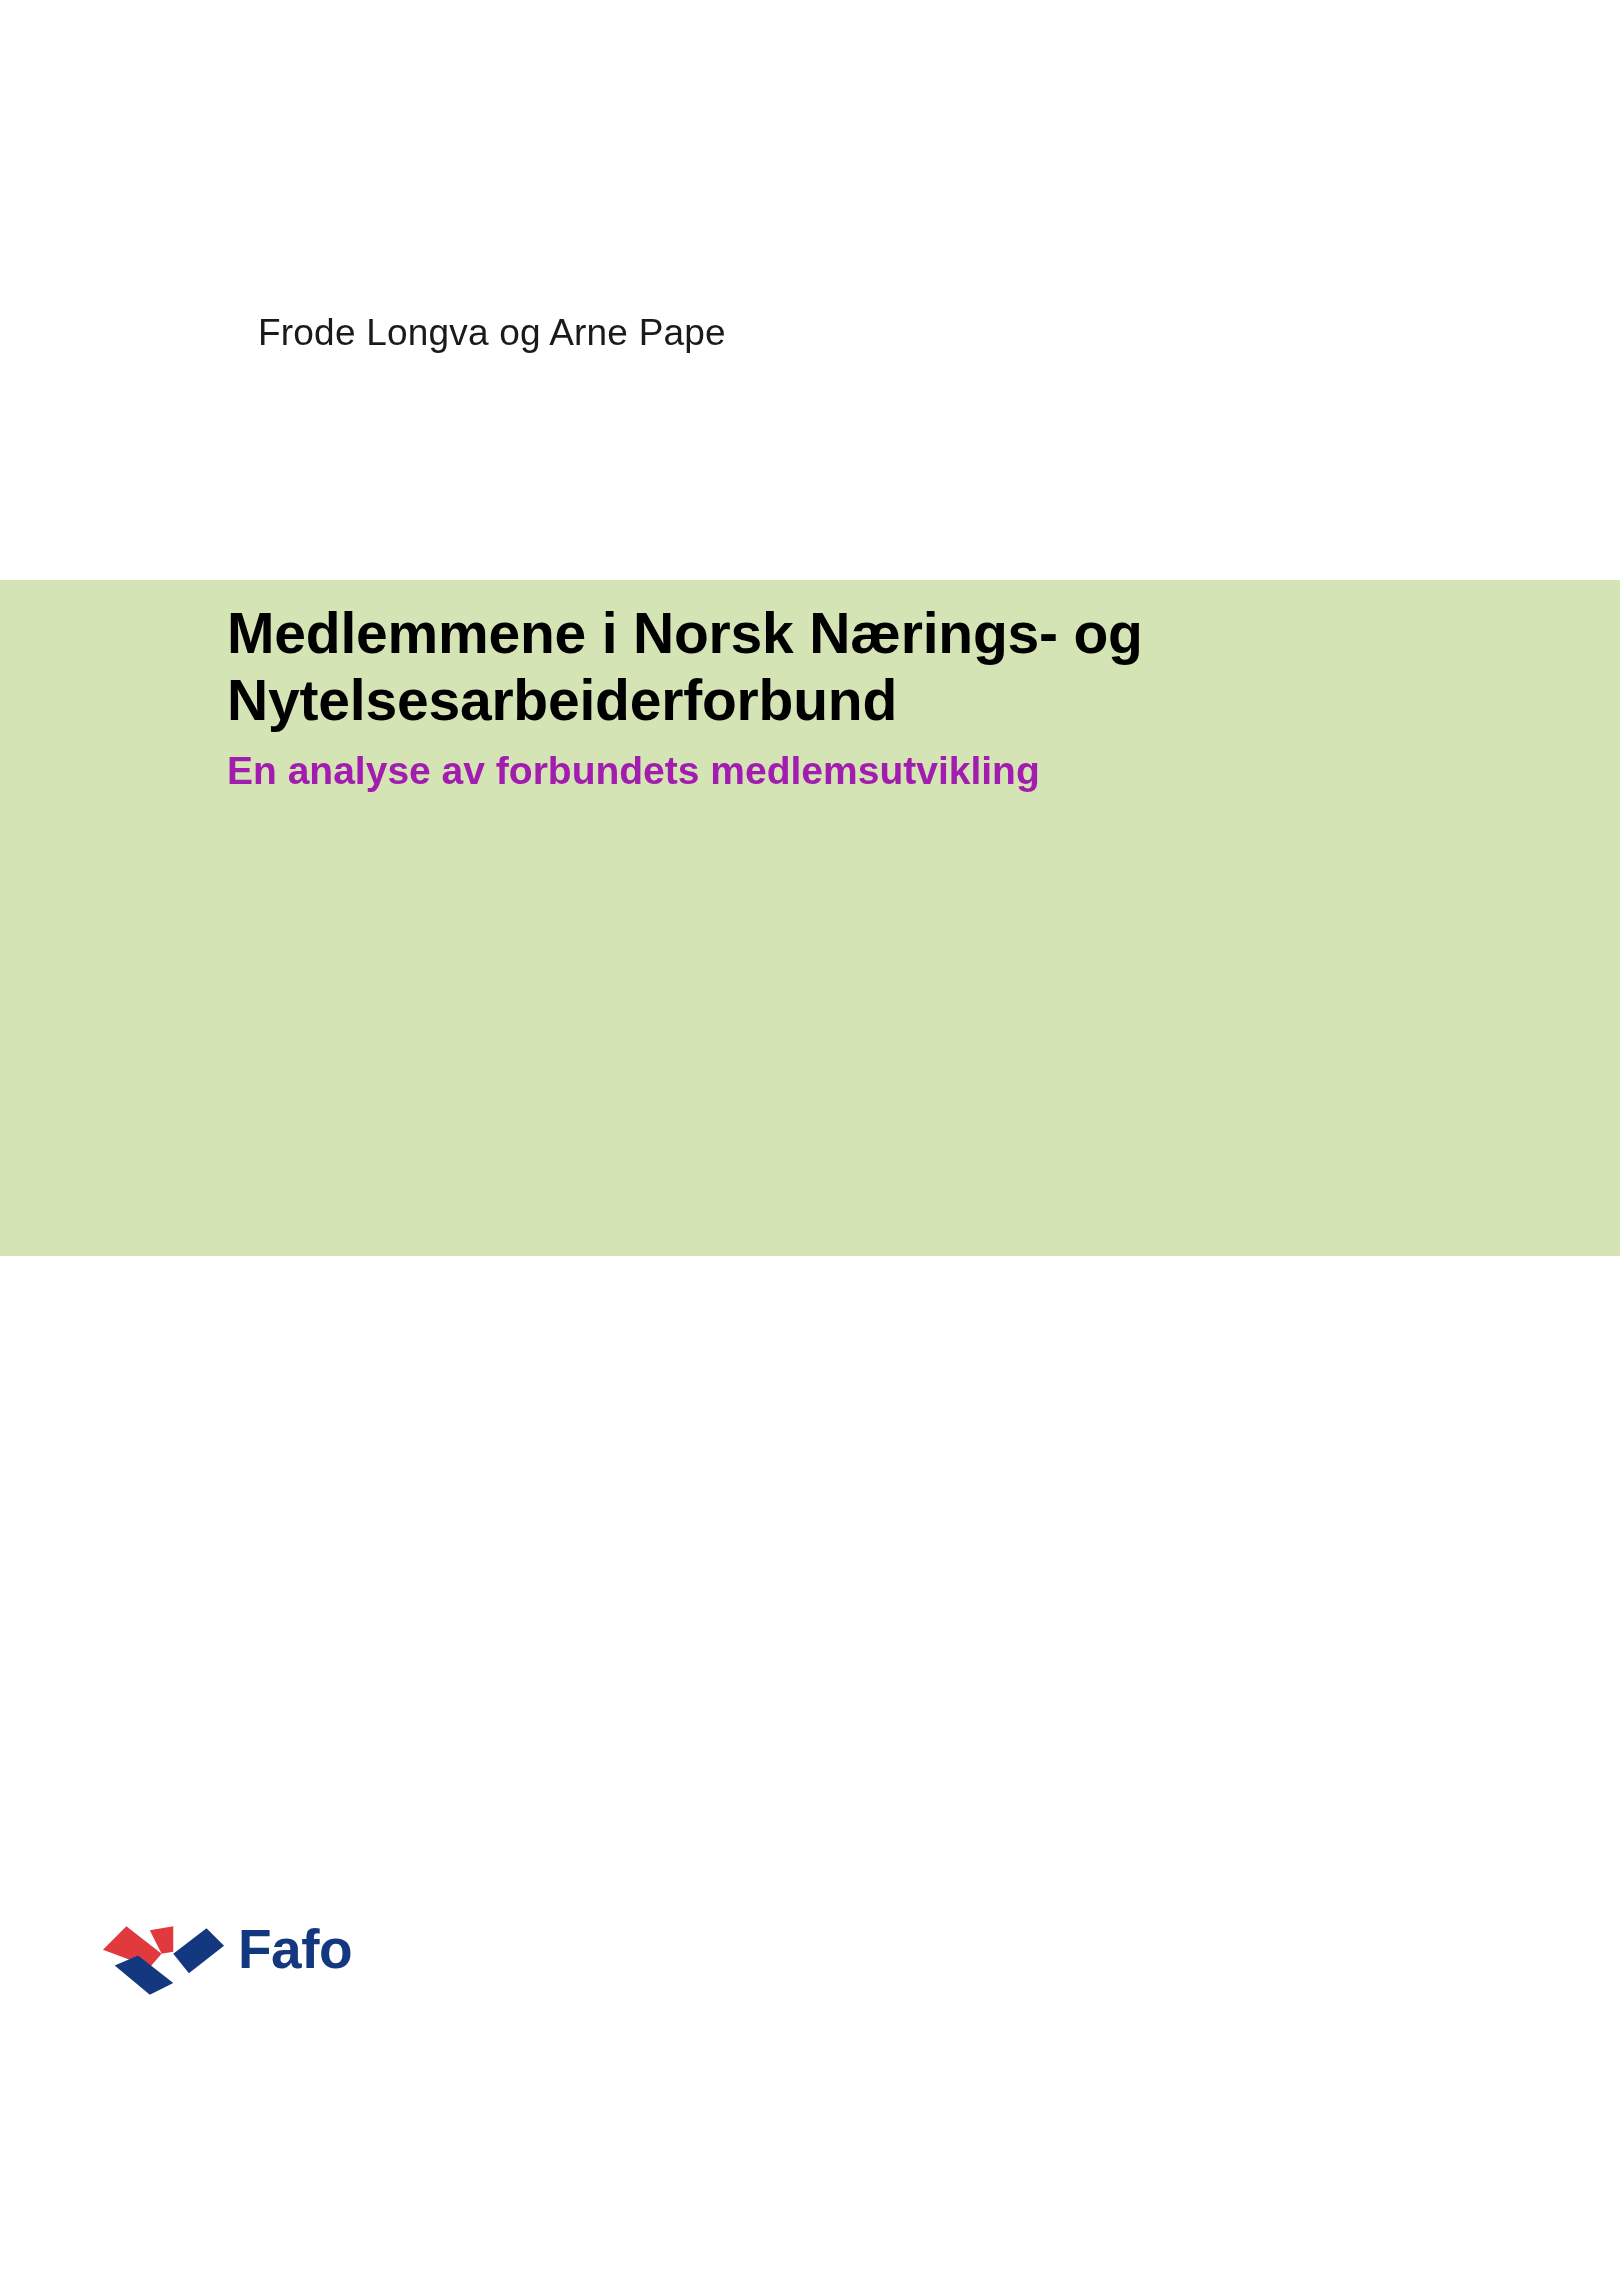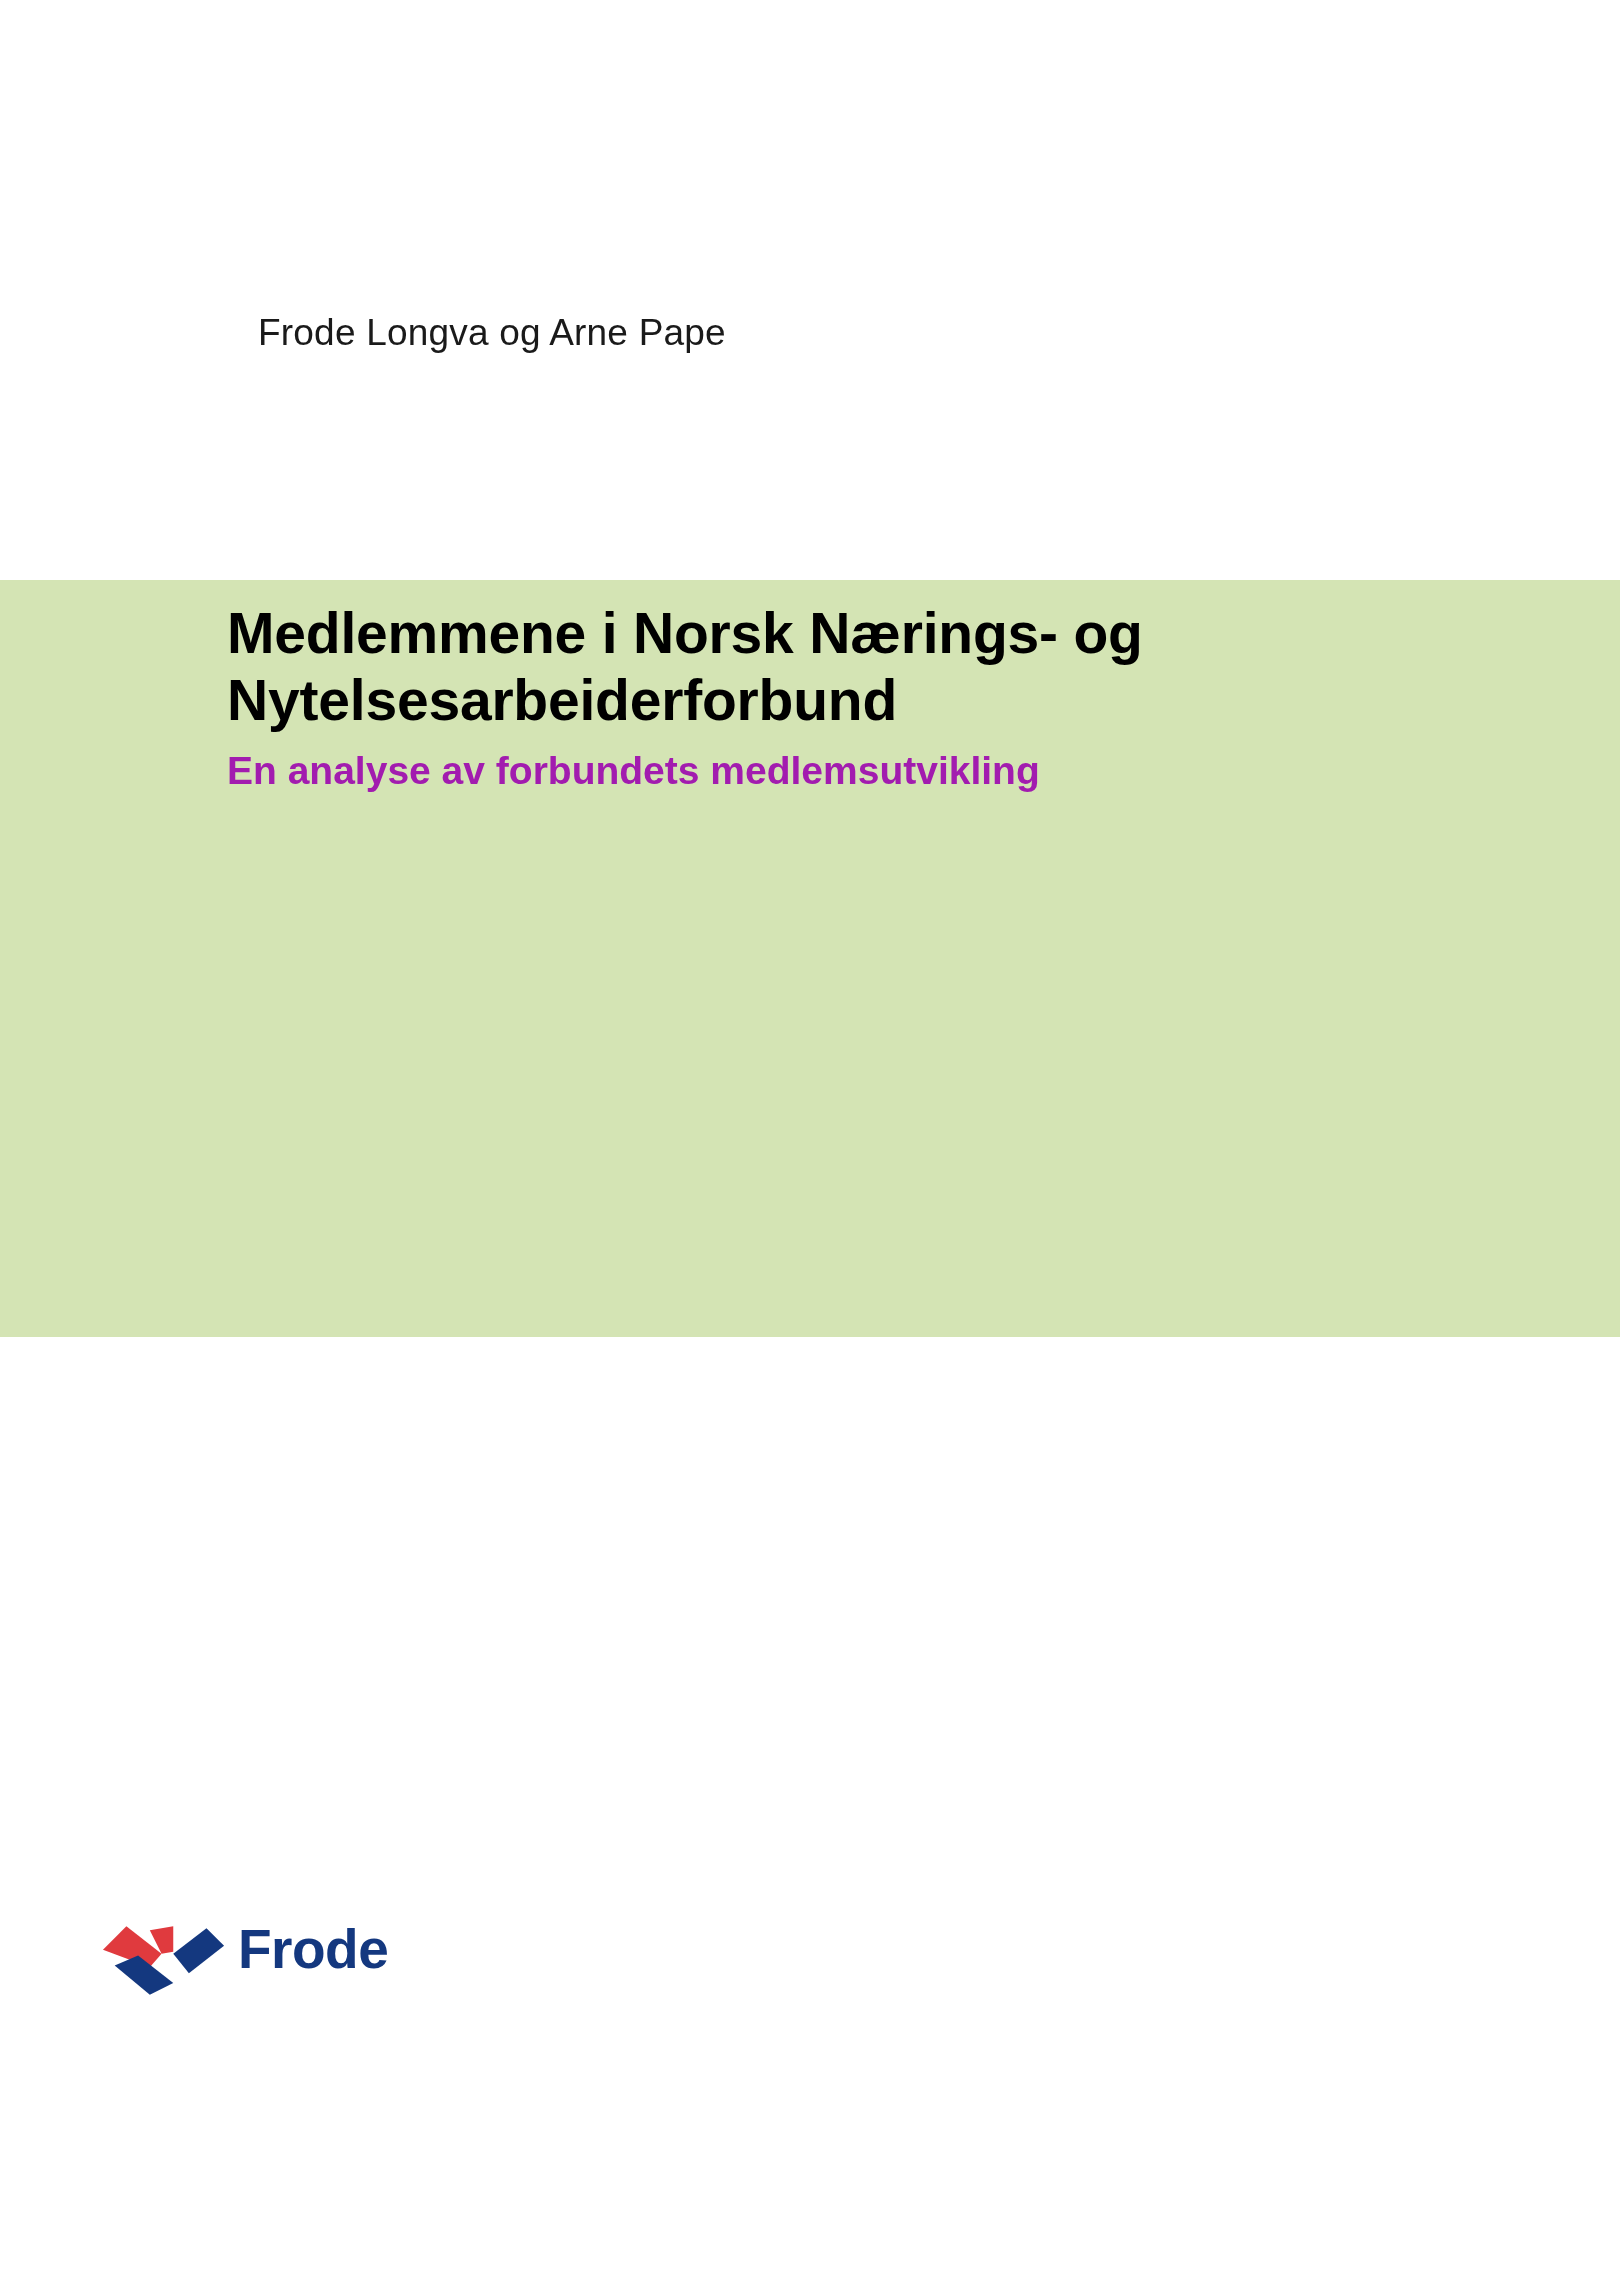--- a/index.html
+++ b/index.html
@@ -33,21 +33,21 @@
     white-space: nowrap;
     margin-left: 31px;
   }
 
   
   .title-band {
     position: absolute;
     left: 0;
     top: 580px;
     width: 1620px;
-    height: 757px;
+    height: 676px;
     background: #d4e4b4;
   }
 
   .title-block {
     position: absolute;
     left: 227px;
     top: 19.6px;
     width: 1274px;
   }
 
@@ -113,17 +113,17 @@
 
   <div class="logo">
     <span class="logo-mark">
       <svg viewBox="0 0 128 74" width="125" height="73" xmlns="http://www.w3.org/2000/svg">
         <polygon points="2,26 26,2 62,30 50,44" fill="#e03a3e"></polygon>
         <polygon points="50,6 74,2 74,28 62,30" fill="#e03a3e"></polygon>
         <polygon points="14,42 38,32 74,60 50,72" fill="#14387f"></polygon>
         <polygon points="74,30 108,4 126,22 90,50" fill="#14387f"></polygon>
       </svg>
     </span>
-    <span class="logo-text">Frode</span>
+    <span class="logo-text">Fafo</span>
   </div>
 
 </div>
 
 
 </body></html>

